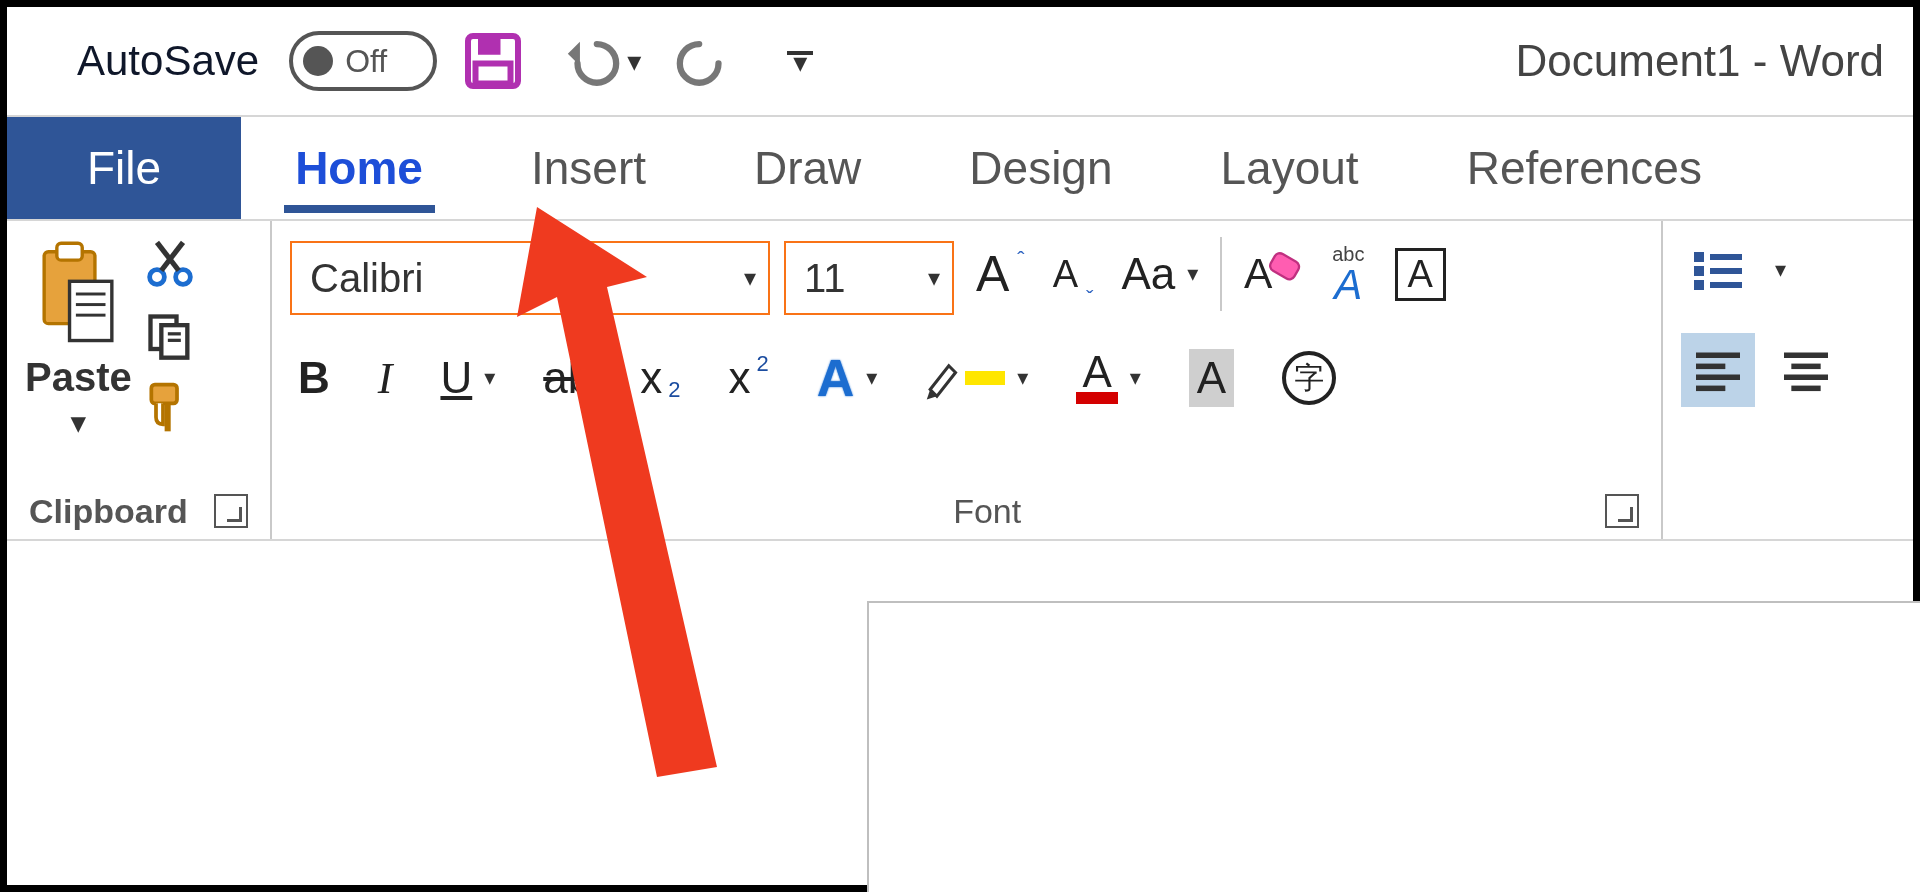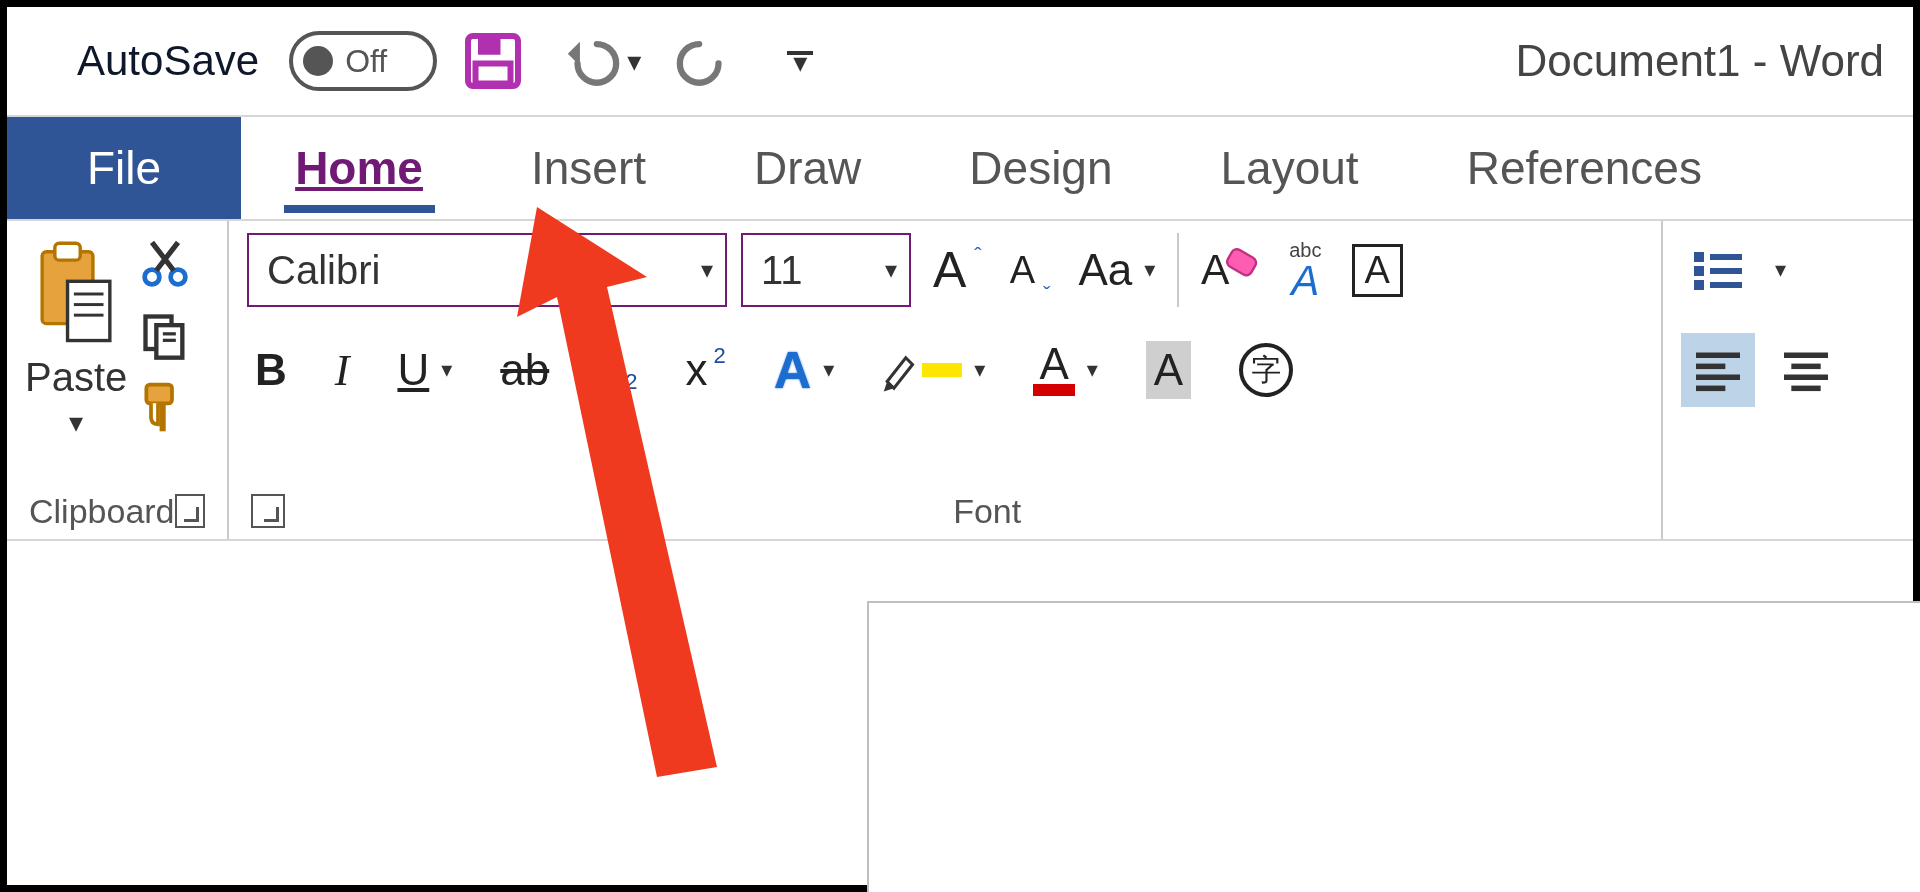--- a/index.html
+++ b/index.html
@@ -65,21 +65,21 @@
     font-size: 46px;
     color:#555;
     cursor: pointer;
     position: relative;
   }
   .tab.file {
     background:#2f5597;
     color:#fff;
     padding: 0 80px;
   }
-  .tab.active { color:#701a75; font-weight:600;text-decoration:underline; }
+  .tab.active { color:#1d4ed8; font-weight:600; }
   .tab.active::after{
     content:"";
     position:absolute;
     left:18%; right:18%;
     bottom:6px;
     height:8px;
     background:#2f5597;
   }
   
   .ribbon {
@@ -91,21 +91,21 @@
     background:#fff;
   }
   .vsep { width:2px; background:#c9c9c9; height: 100%; }
   .group {
     display:flex; flex-direction:column;
     padding: 12px 18px 0 18px;
   }
   .group .body { flex:1; display:flex; align-items:flex-start; gap:20px; }
   .group .label-row {
     height: 52px;
-    display:flex; align-items:center; justify-content:flex-start;
+    display:flex; align-items:center; justify-content:space-between;
     font-size: 34px; color:#555;
     padding: 0 4px 4px 4px;
   }
   .launcher {
     width: 34px; height: 34px;
     border:2px solid #555;
     position:relative;
   }
   .launcher::after{
     content:""; position:absolute; right:4px; bottom:4px;
@@ -114,26 +114,27 @@
   }
   
   .clipboard .body { gap: 10px; }
   .paste-big { display:flex; flex-direction:column; align-items:center; gap:6px; padding-top:6px;}
   .paste-label { font-size:40px; color:#333; }
   .paste-chevron { font-size:28px; color:#333;}
   .clip-stack { display:flex; flex-direction:column; gap:14px; align-items:center; padding-top:2px;}
   
   .font-row1 { display:flex; gap:14px; align-items:center; }
   .combo {
-    border:2px solid #701a75;
+    border:2px solid #f97316;
     height:74px;
     display:flex; align-items:center; justify-content:space-between;
     padding:0 12px 0 18px;
     font-size:40px; color:#333;
     background:#fff;
+    margin-top:8px;
   }
   .combo.font { width:480px; }
   .combo.size { width:170px; }
   .combo .chev { font-size:24px; color:#333;}
   .font-row1 .btn, .font-row2 .btn {
     height:74px; display:flex; align-items:center; justify-content:center;
     gap:6px; font-size:44px; color:#222;
     padding:0 8px;
   }
   .blue-caret { color:#2f64c1; font-size:22px; position:relative; top:-14px; left:2px;}
@@ -149,21 +150,21 @@
   .circle-char {
     width:54px; height:54px; border:4px solid #222; border-radius:50%;
     display:flex; align-items:center; justify-content:center; font-size:30px;
   }
   .vsep2 { width:2px; background:#c9c9c9; height:74px; align-self:center; }
   
   .para-row { display:flex; gap:14px; align-items:center;}
   .para-row .btn { height:74px; width:74px; display:flex; align-items:center; justify-content:center;}
   .align-active { background:#bcd3e8; }
   
-  .group.clipboard { width: 220px; }
+  .group.clipboard { width: 263px; font-weight: bold; }
   .group.font { flex:1; min-width: 980px; }
   .group.paragraph { width: 250px; padding-right:0;}
   
   .pointer {
     position:absolute;
     left: 480px;
     top: 160px;
     pointer-events: none;
   }
   

